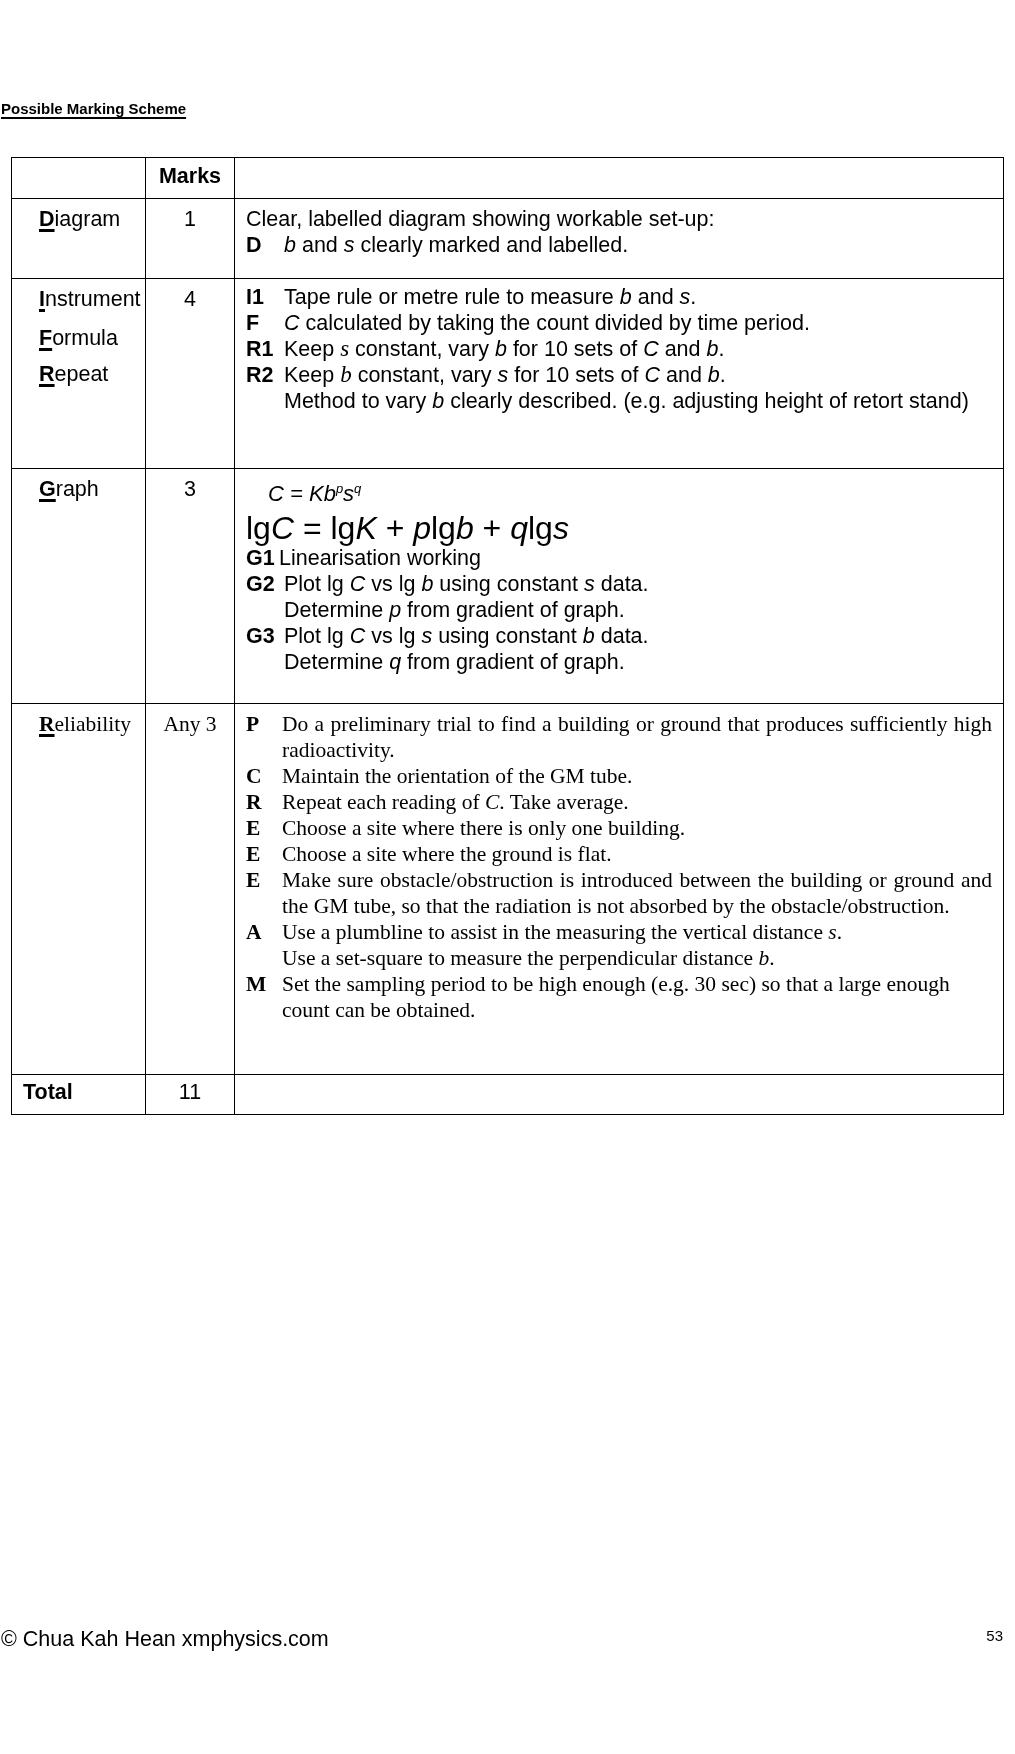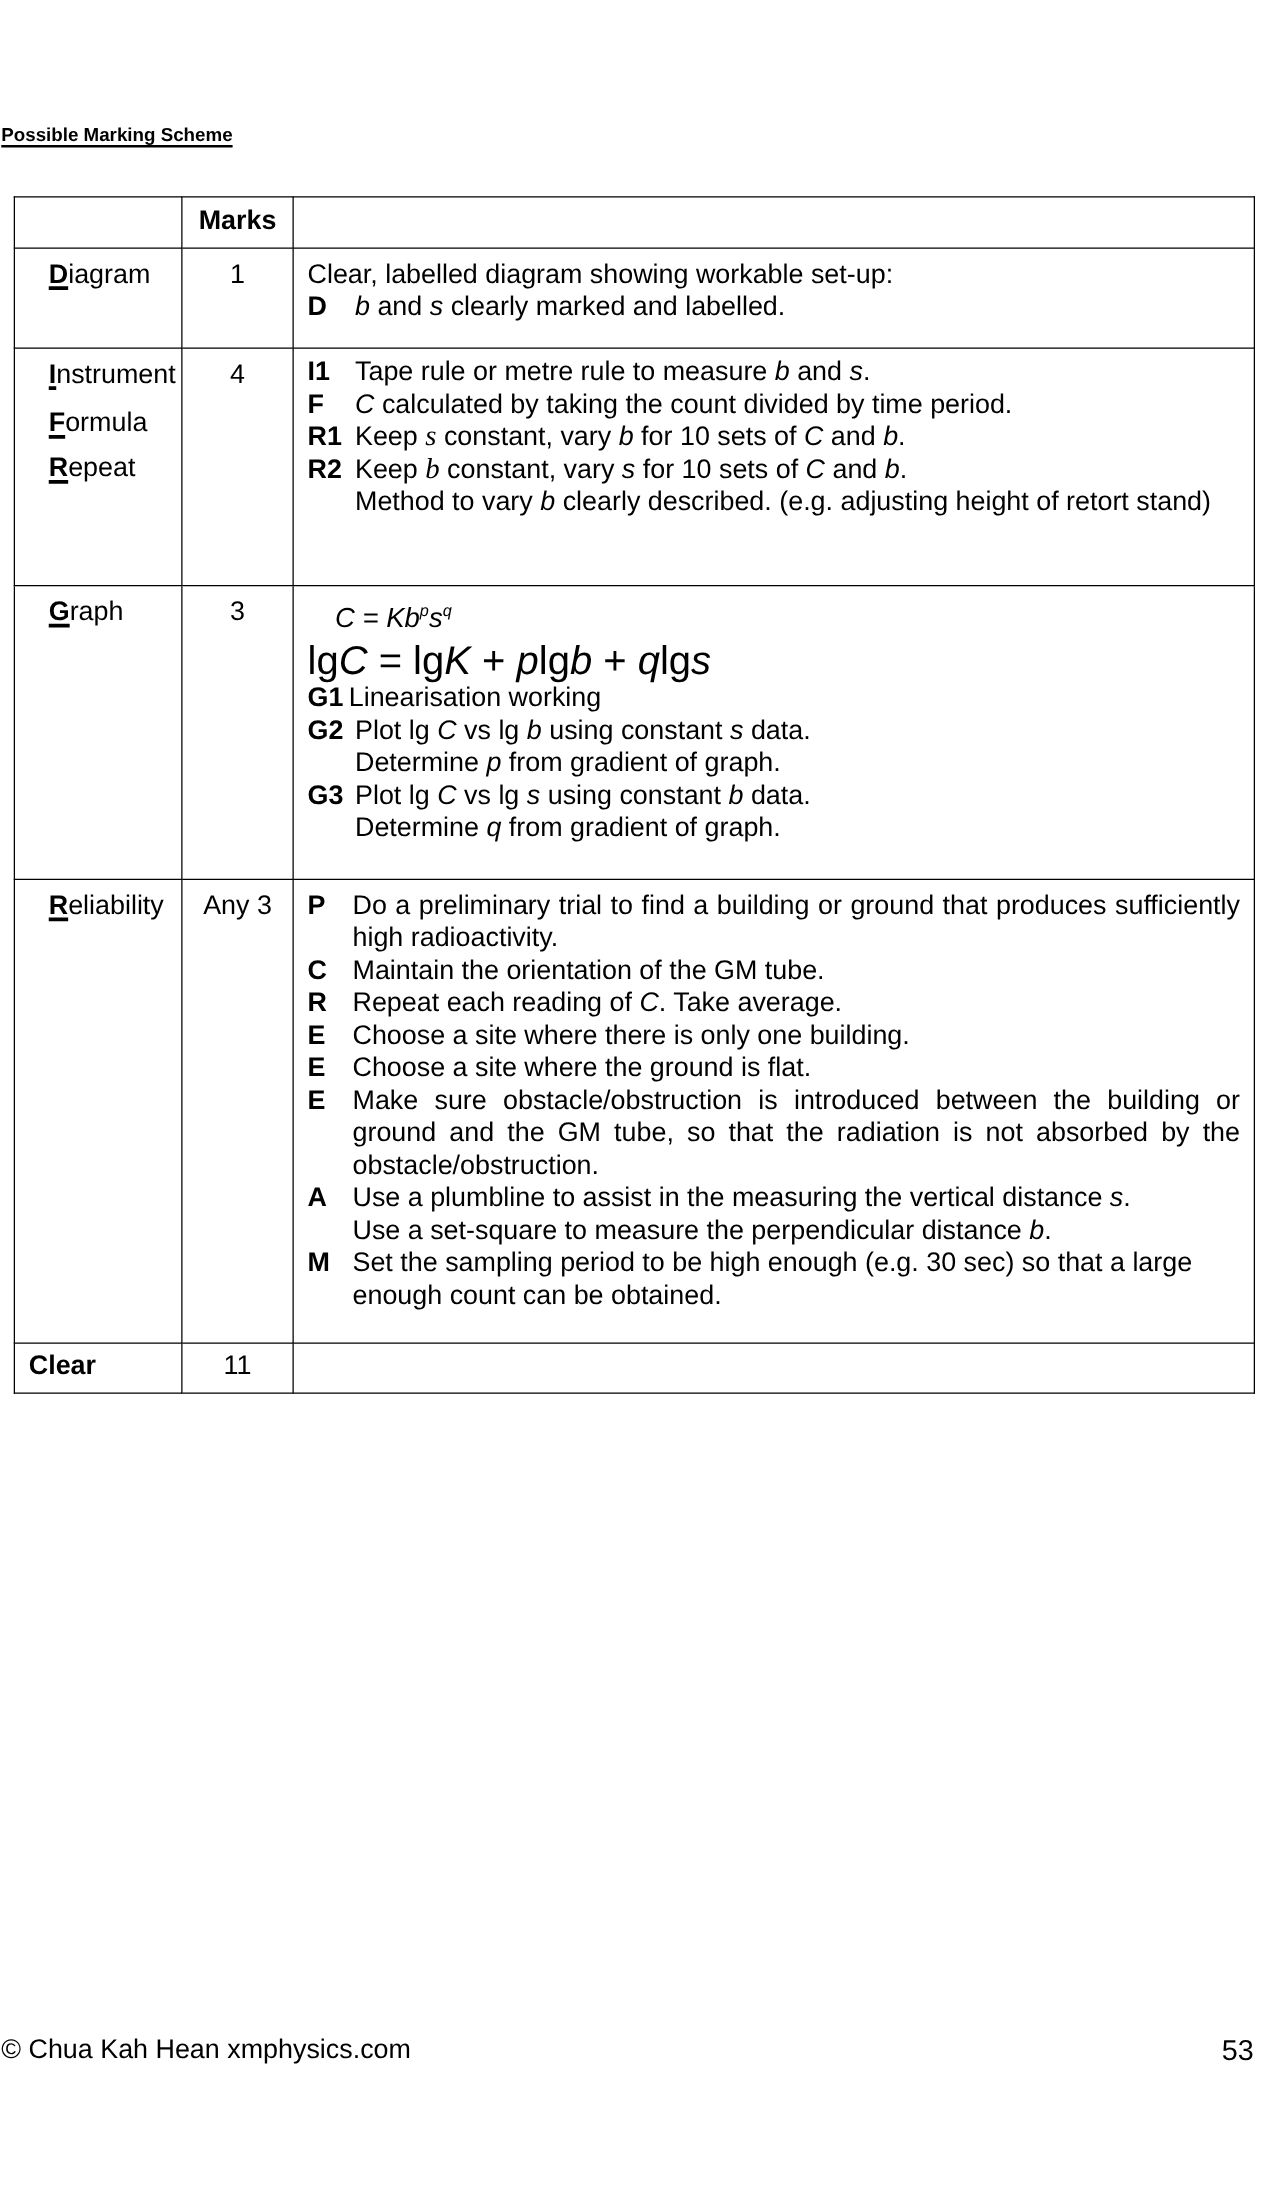--- a/index.html
+++ b/index.html
@@ -31,21 +31,21 @@
   .txt { flex: 1; }
   .txt.just { text-align: justify; }
   .indent { padding-left: 38px; }
   i { font-style: italic; }
   .serif-i { font-family: "Liberation Serif", serif; font-style: italic; font-size: 23px; }
   .eq1 { font-style: italic; font-size: 22px; padding-left: 22px; height: 36px; line-height: 32px; }
   .eq1 sup { font-size: 13px; }
   .eq2 { font-size: 32px; height: 36px; line-height: 38px; }
   .eq2 i { font-style: italic; }
   .footer-left { position: absolute; left: 1px; top: 1627px; font-size: 21.5px; text-align: right; }
-  .footer-right { position: absolute; right: 12px; top: 1627px; font-size: 23px; }
+  .footer-right { position: absolute; right: 12px; top: 1627px; font-size: 15px; }
 </style>
 </head>
 <body>
 
 <div class="title">Possible Marking Scheme</div>
 
 <table class="scheme">
   <colgroup>
       <col class="c1">
       <col class="c2">
@@ -119,21 +119,21 @@
       <div class="indent"><span>Determine </span><i>p</i><span> from gradient of graph.</span></div>
       <div class="item">
         <span class="code">G3</span>
         <span class="txt"><span>Plot lg </span><i>C</i><span> vs lg </span><i>s</i><span> using constant </span><i>b</i><span> data.</span></span>
       </div>
       <div class="indent"><span>Determine </span><i>q</i><span> from gradient of graph.</span></div>
     </td>
   </tr>
 
 
-  <tr style="height:371px;">
+  <tr style="height:371px;font-family:Liberation Serif, serif;">
     <td class="cat">
       <span class="line"><u>R</u><span>eliability</span></span>
     </td>
     <td class="marks">Any 3</td>
     <td class="content">
       <div class="item">
         <span class="code" style="width:36px;flex:0 0 36px;">P</span>
         <span class="txt just">Do a preliminary trial to find a building or ground that produces sufficiently high radioactivity.</span>
       </div>
       <div class="item">
@@ -161,21 +161,21 @@
         <span class="txt"><span>Use a plumbline to assist in the measuring the vertical distance </span><i>s</i><span>.</span><br><span>Use a set-square to measure the perpendicular distance </span><i>b</i><span>.</span></span>
       </div>
       <div class="item">
         <span class="code" style="width:36px;flex:0 0 36px;">M</span>
         <span class="txt">Set the sampling period to be high enough (e.g. 30 sec) so that a large enough count can be obtained.</span>
       </div>
     </td>
   </tr>
 
   <tr style="height:40px;">
-    <td class="cat" style="padding-top:4px !important;font-weight:bold;">Clear</td>
+    <td class="cat" style="padding-top:4px !important;font-weight:bold;">Total</td>
     <td class="marks" style="padding-top:4px !important;">11</td>
     <td class="content"></td>
   </tr>
 </tbody>
   </table>
 
 <div class="footer-left">© Chua Kah Hean xmphysics.com</div>
 <div class="footer-right">53</div>
 
 </body></html>

